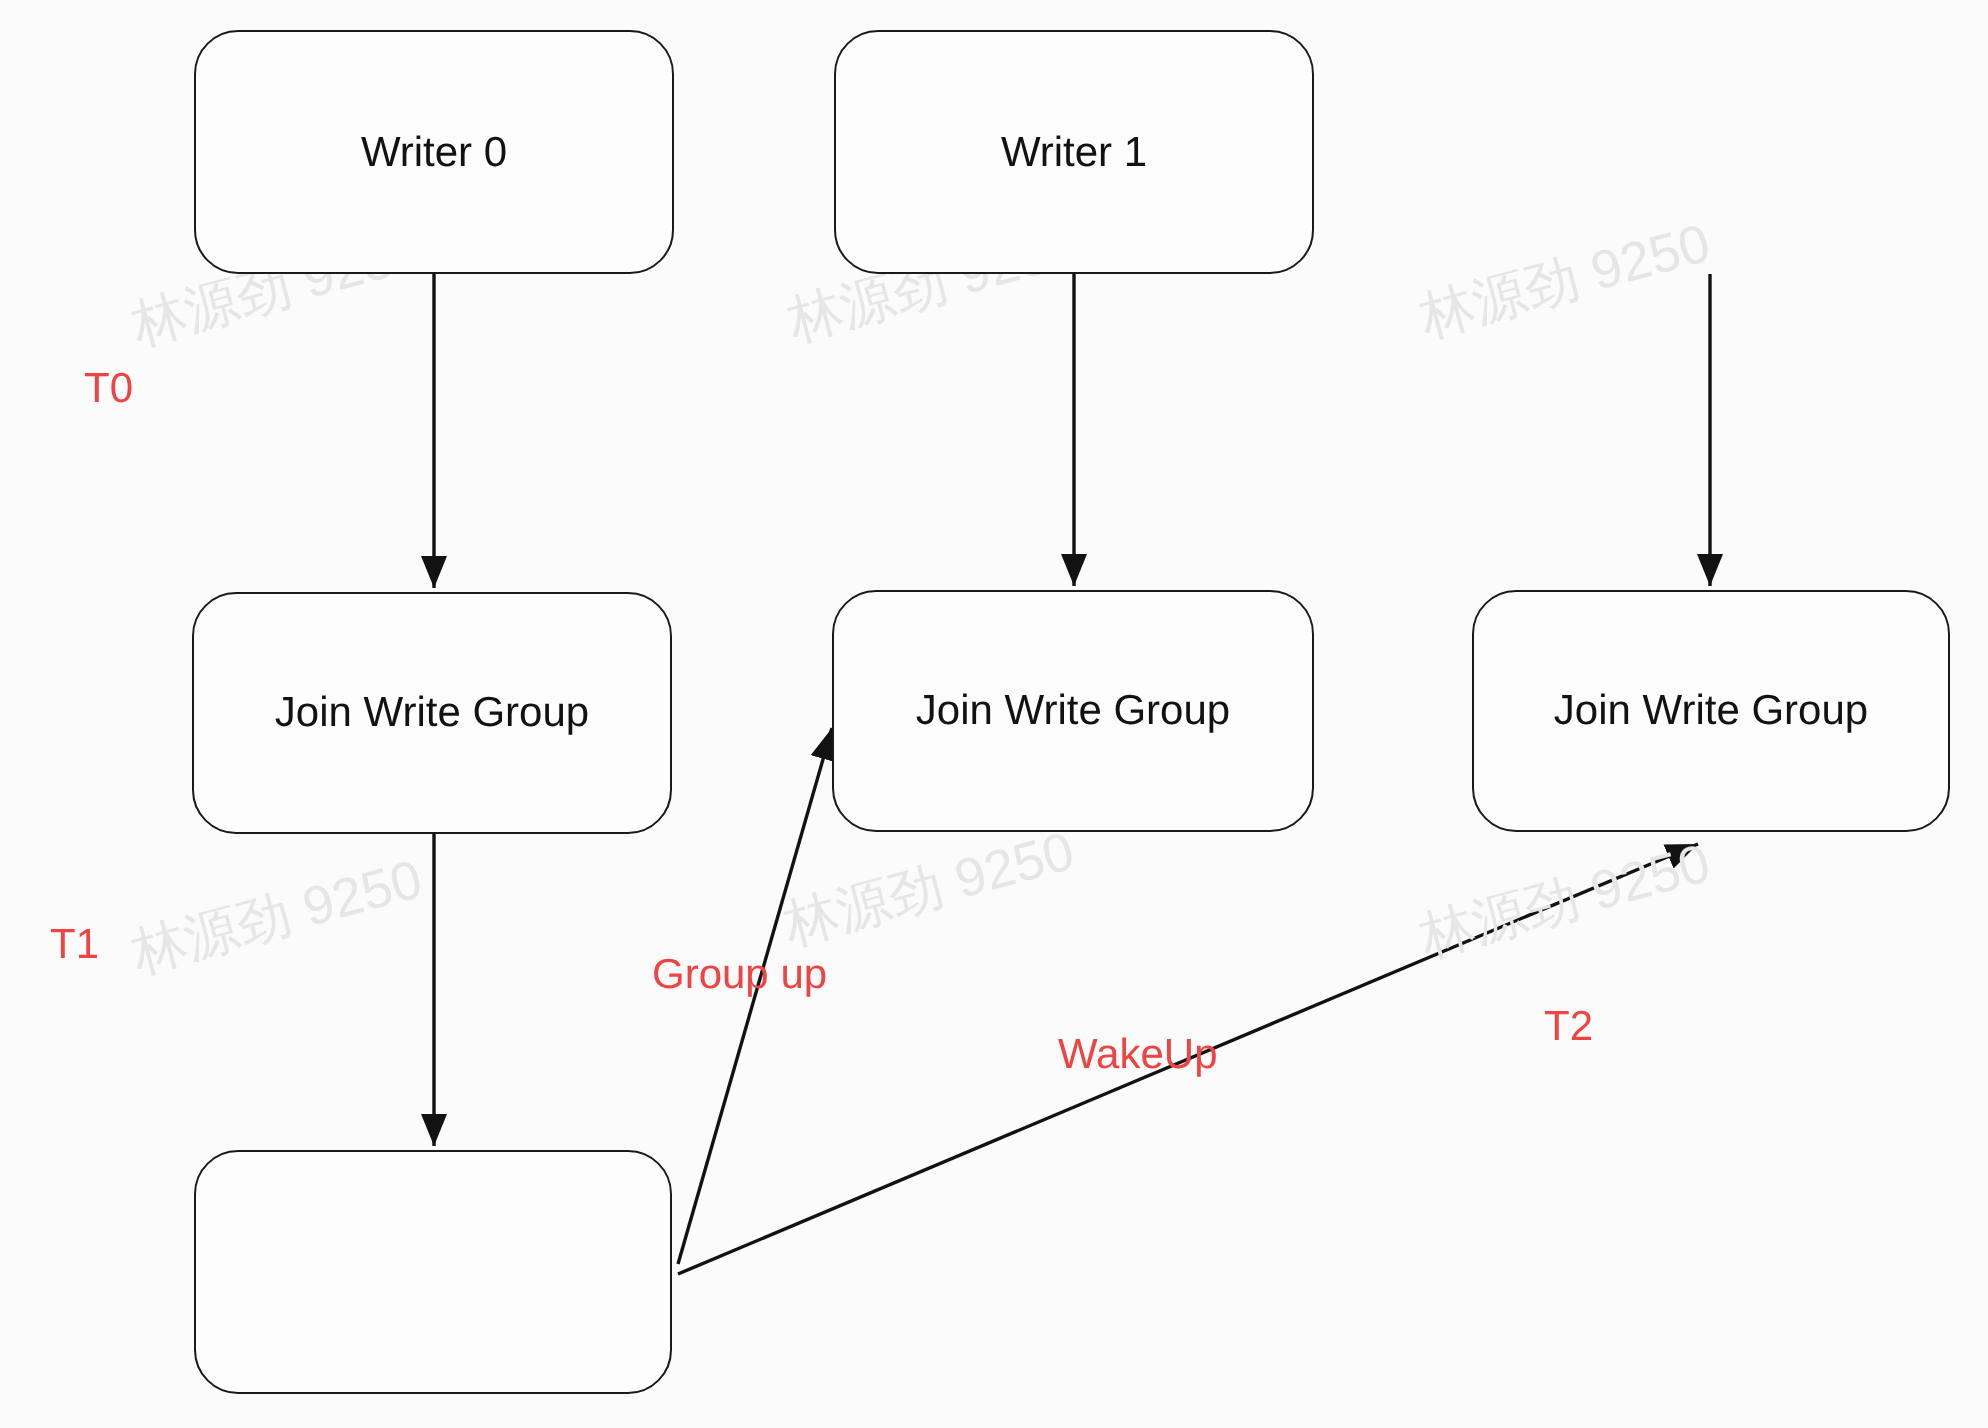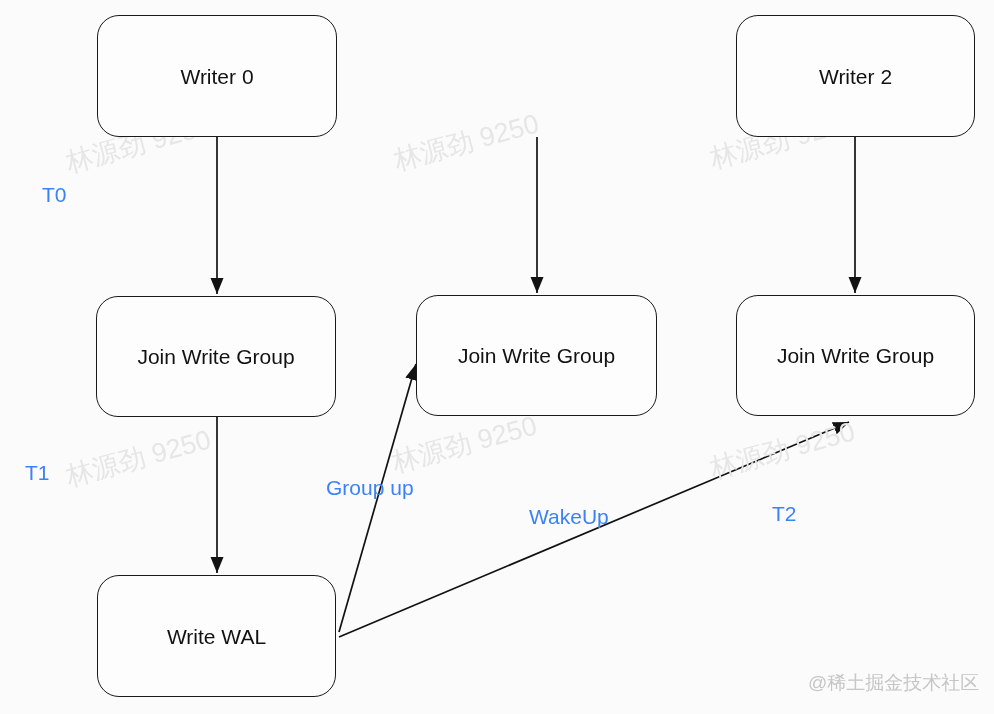--- a/index.html
+++ b/index.html
@@ -46,29 +46,29 @@
   .node-writer0 { left: 97px;  top: 15px;  width: 240px; height: 122px; }
   .node-writer1 { left: 417px; top: 15px;  width: 240px; height: 122px; }
   .node-writer2 { left: 736px; top: 15px;  width: 239px; height: 122px; }
   .node-join0   { left: 96px;  top: 296px; width: 240px; height: 121px; }
   .node-join1   { left: 416px; top: 295px; width: 241px; height: 121px; }
   .node-join2   { left: 736px; top: 295px; width: 239px; height: 121px; }
   .node-leader  { left: 97px;  top: 575px; width: 239px; height: 122px; }
   .flabel {
     position: absolute;
     font-size: 21px;
-    color: #3b82f6;
+    color: #ef4444;
     white-space: nowrap;
     z-index: 3;
   }
   .label-t0 { left: 42px;  top: 183px; }
   .label-t1 { left: 25px;  top: 461px; }
   .label-t2 { left: 772px; top: 502px; }
   .label-wakeup  { left: 326px; top: 476px; }
-  .label-wakeup2 { left: 529px; top: 505px; }
+  .label-wakeup2 { left: 529px; top: 516px; }
   .wm {
     position: absolute;
     font-size: 27px;
     color: #e6e6e6;
     white-space: nowrap;
     transform: rotate(-15deg);
     transform-origin: left top;
     z-index: 1;
     user-select: none;
   }
@@ -103,47 +103,45 @@
     <line x1="537" y1="137" x2="537" y2="293" marker-end="url(#ah)"></line>
     <line x1="855" y1="137" x2="855" y2="293" marker-end="url(#ah)"></line>
     <line x1="217" y1="417" x2="217" y2="573" marker-end="url(#ah)"></line>
     <line x1="339" y1="632" x2="416" y2="364" marker-end="url(#ah)"></line>
     <line x1="339" y1="637" x2="849" y2="422" marker-end="url(#ah)"></line>
   </svg>
 
   <div class="node node-writer0">
     <span>Writer 0</span>
   </div>
-  <div class="node node-writer2">
-    <span>Writer 2</span>
+  <div class="node node-writer1">
+    <span>Writer 1</span>
   </div>
 
   <div class="node node-join0">
     <span>Join Write Group</span>
   </div>
   <div class="node node-join1">
     <span>Join Write Group</span>
   </div>
   <div class="node node-join2">
     <span>Join Write Group</span>
   </div>
 
   <div class="node node-leader">
-    <span>Write WAL</span>
   </div>
 
   <div class="flabel label-t0">T0</div>
   <div class="flabel label-t1">T1</div>
   <div class="flabel label-t2">T2</div>
 
   <div class="flabel label-wakeup">Group up</div>
   <div class="flabel label-wakeup2">WakeUp</div>
 
   <span class="wm wm1">林源劲 9250</span>
   <span class="wm wm2">林源劲 9250</span>
   <span class="wm wm3">林源劲 9250</span>
   <span class="wm wm4">林源劲 9250</span>
   <span class="wm wm5">林源劲 9250</span>
   <span class="wm wm6">林源劲 9250</span>
 
-  <span class="credit">@稀土掘金技术社区</span>
 
 </div>
 
 </body></html>

